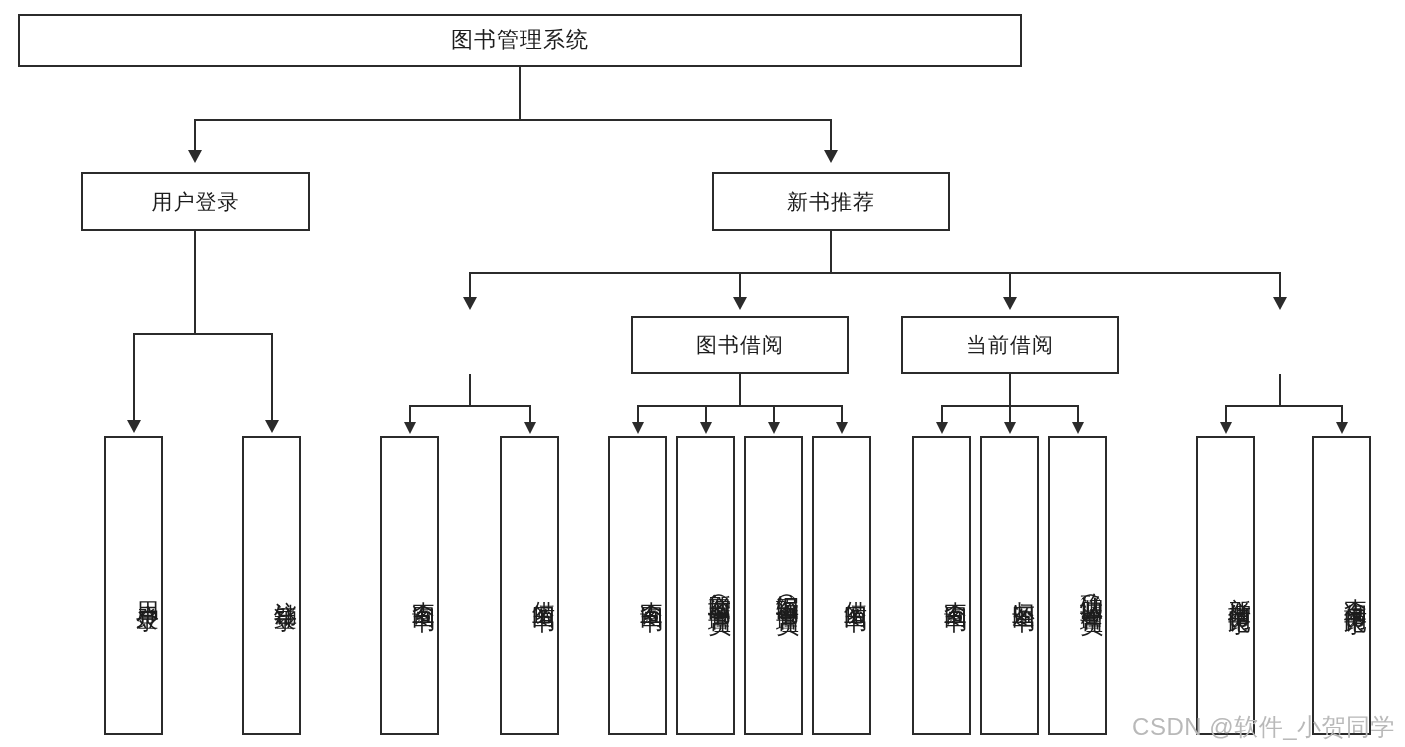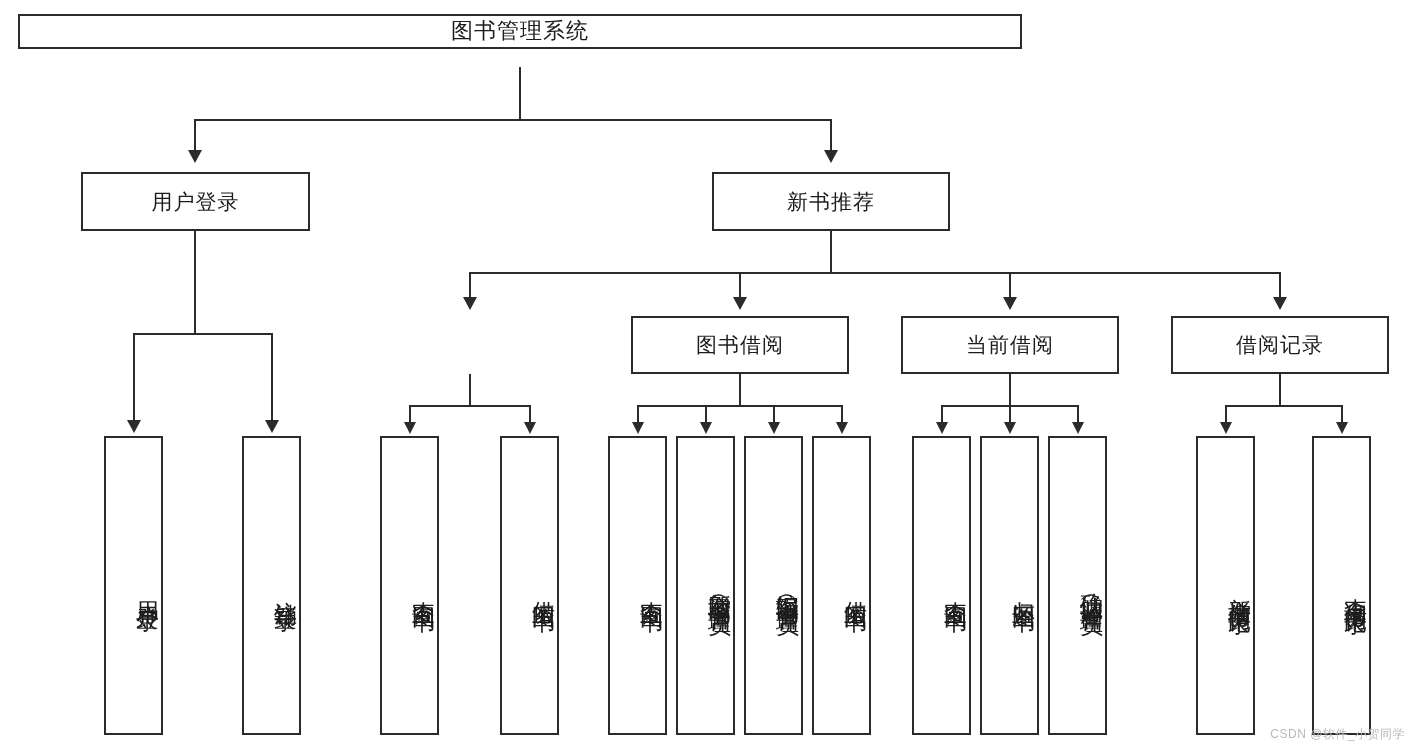--- a/index.html
+++ b/index.html
@@ -66,35 +66,35 @@
   }
   .arrow.sm{
     border-left:6px solid transparent;
     border-right:6px solid transparent;
     border-top:12px solid #2b2b2b;
   }
 
   
   #watermark{
     position:absolute;
-    right:0;
+    right:10px;
     bottom:4px;
-    font-size:12px;
+    font-size:24px;
     color:#b9b9b9;
     letter-spacing:0.5px;
     white-space:nowrap;
     pointer-events:none;
   }
 </style>
 </head>
 <body>
 
 <div id="diagram">
 
-  <div class="node h root" style="left:18px;top:14px;width:1004px;height:35px;">
+  <div class="node h root" style="left:18px;top:14px;width:1004px;height:53px;">
     <span>图书管理系统</span>
   </div>
 
   <div class="ln v" style="left:519px;top:67px;height:52px;"></div>
 
   <div class="ln h" style="left:194px;top:119px;width:637px;"></div>
 
   <div class="ln v" style="left:194px;top:119px;height:34px;"></div>
   <div class="arrow" style="left:188px;top:150px;"></div>
 
@@ -126,23 +126,20 @@
   <div class="arrow" style="left:1003px;top:297px;"></div>
   <div class="ln v" style="left:1279px;top:272px;height:28px;"></div>
   <div class="arrow" style="left:1273px;top:297px;"></div>
 
   <div class="node h" style="left:631px;top:316px;width:218px;height:58px;">
     <span>图书借阅</span>
   </div>
   <div class="node h" style="left:901px;top:316px;width:218px;height:58px;">
     <span>当前借阅</span>
   </div>
-  <div class="node h" style="left:1171px;top:316px;width:218px;height:58px;">
-    <span>借阅记录</span>
-  </div>
 
   <div class="ln v" style="left:469px;top:374px;height:31px;"></div>
   <div class="ln h" style="left:409px;top:405px;width:121px;"></div>
   <div class="ln v" style="left:409px;top:405px;height:20px;"></div>
   <div class="arrow sm" style="left:404px;top:422px;"></div>
   <div class="ln v" style="left:529px;top:405px;height:20px;"></div>
   <div class="arrow sm" style="left:524px;top:422px;"></div>
 
   <div class="ln v" style="left:739px;top:374px;height:31px;"></div>
   <div class="ln h" style="left:637px;top:405px;width:206px;"></div>

